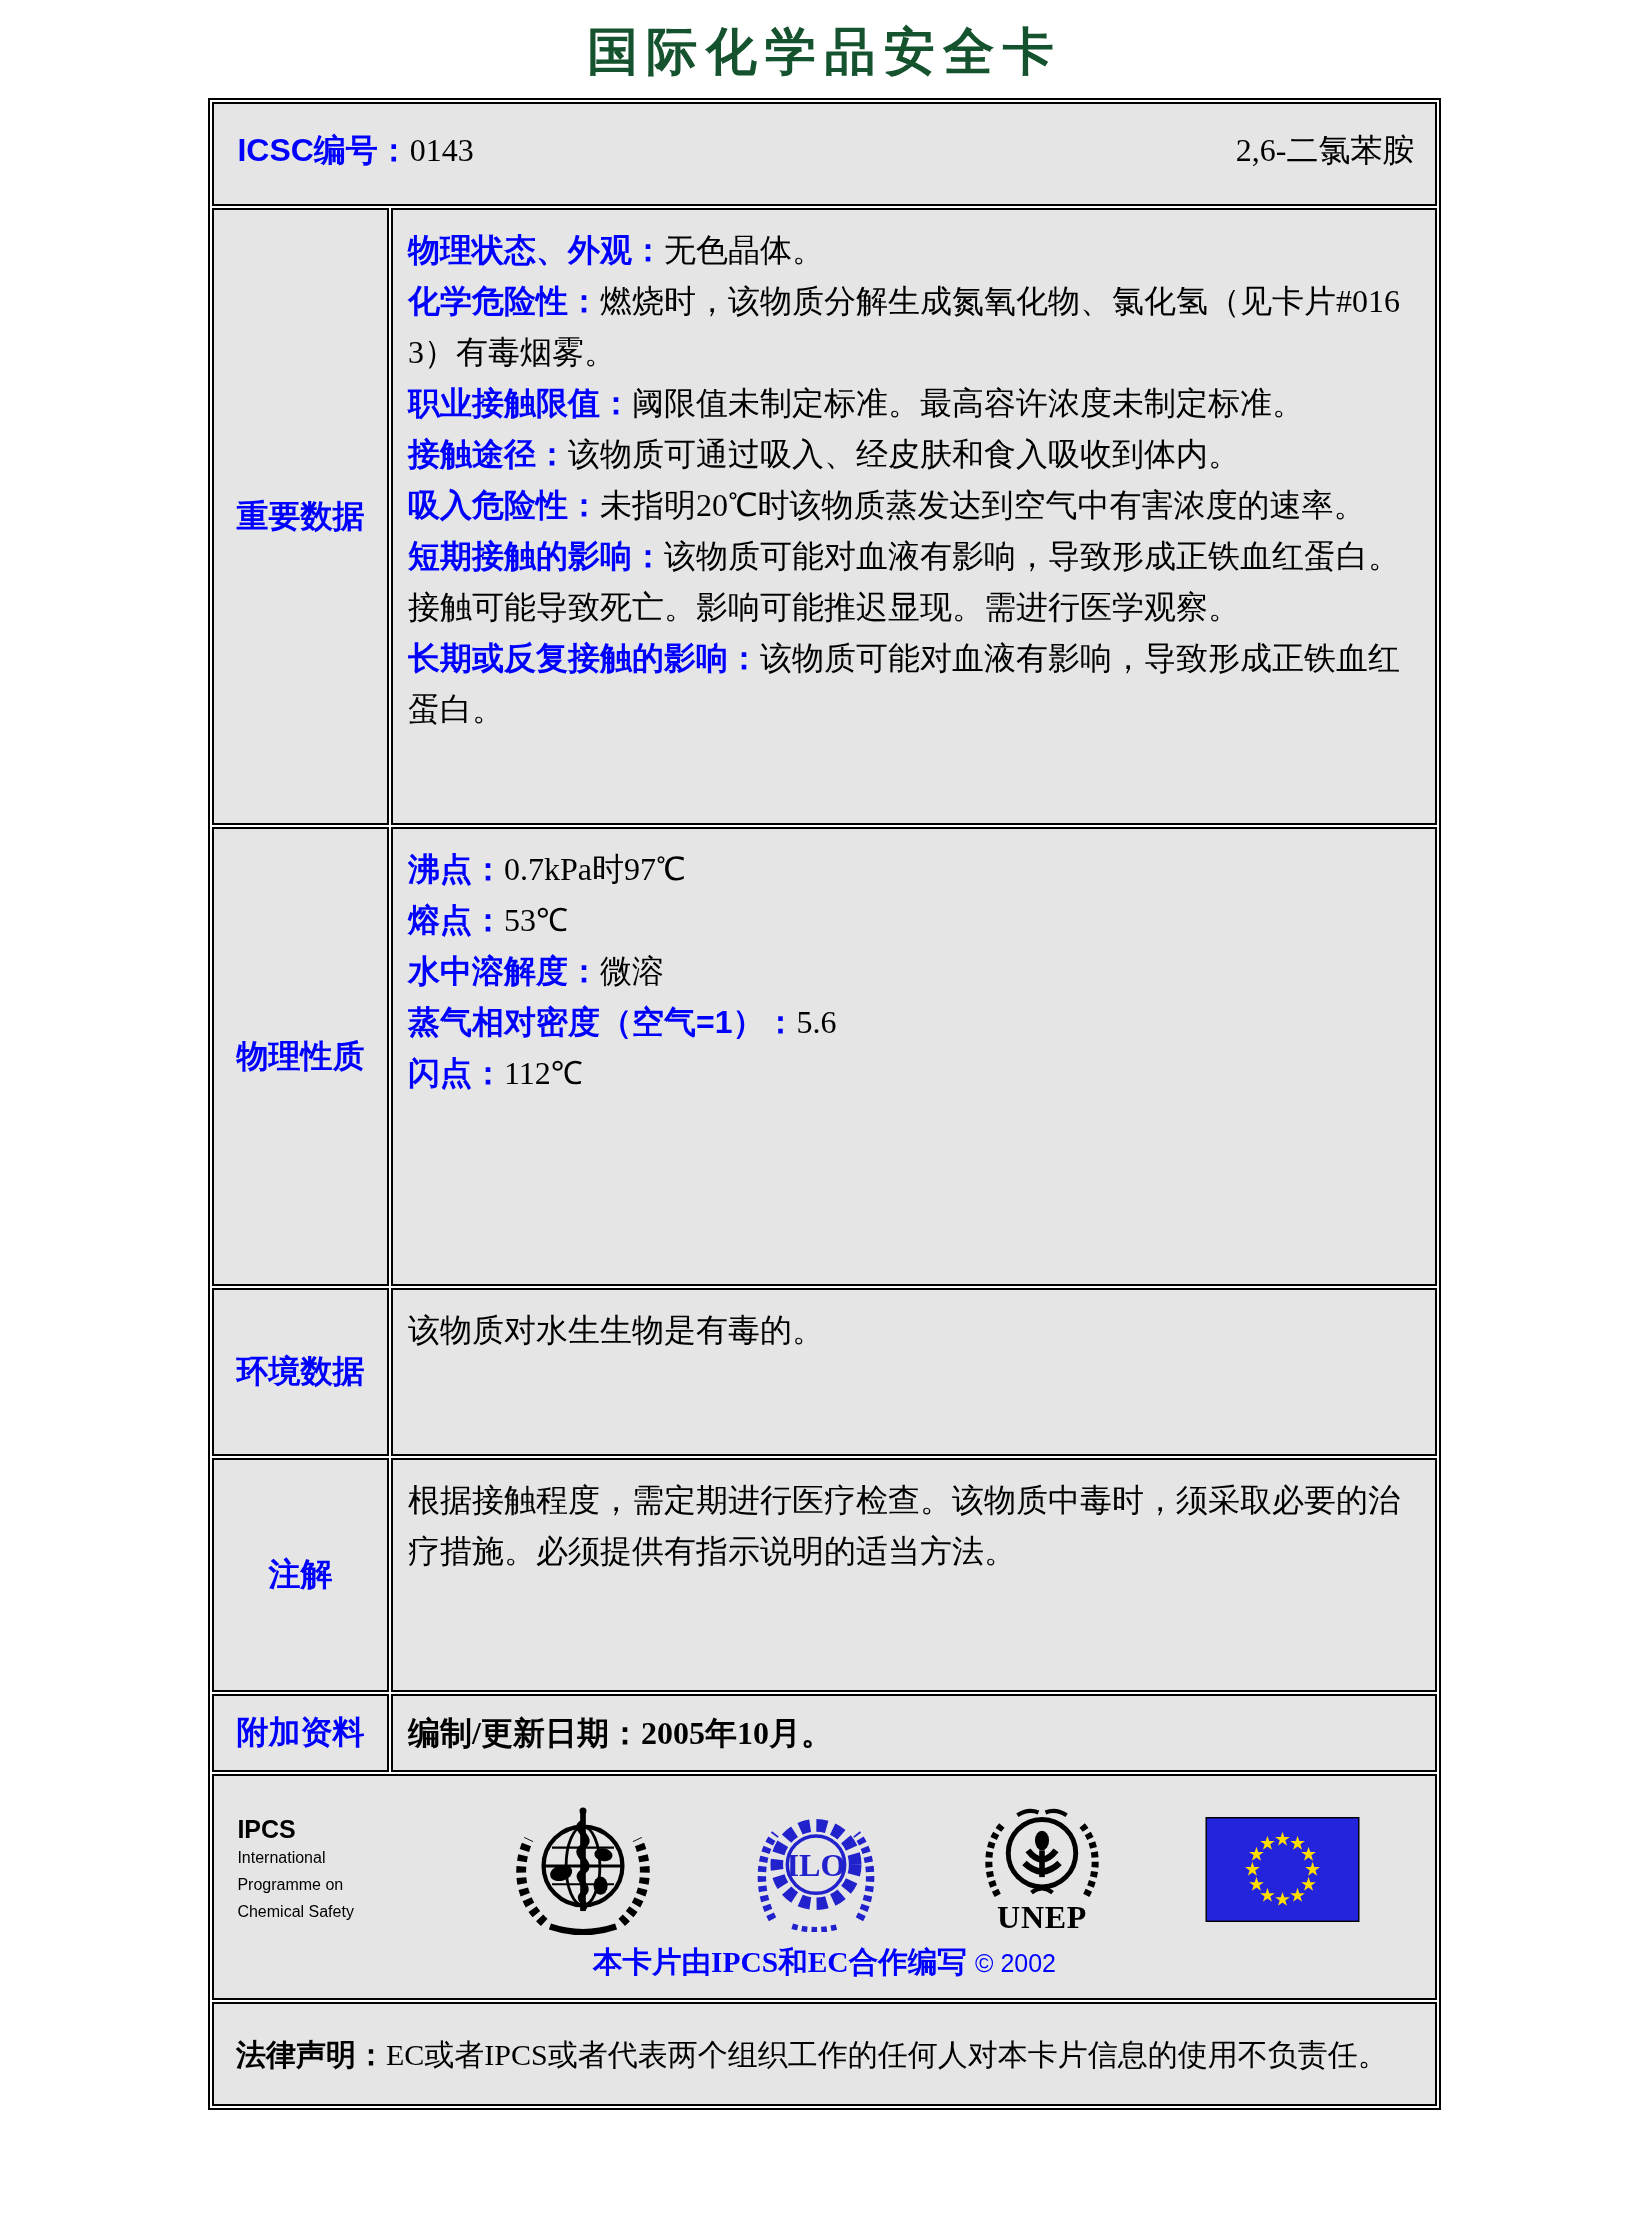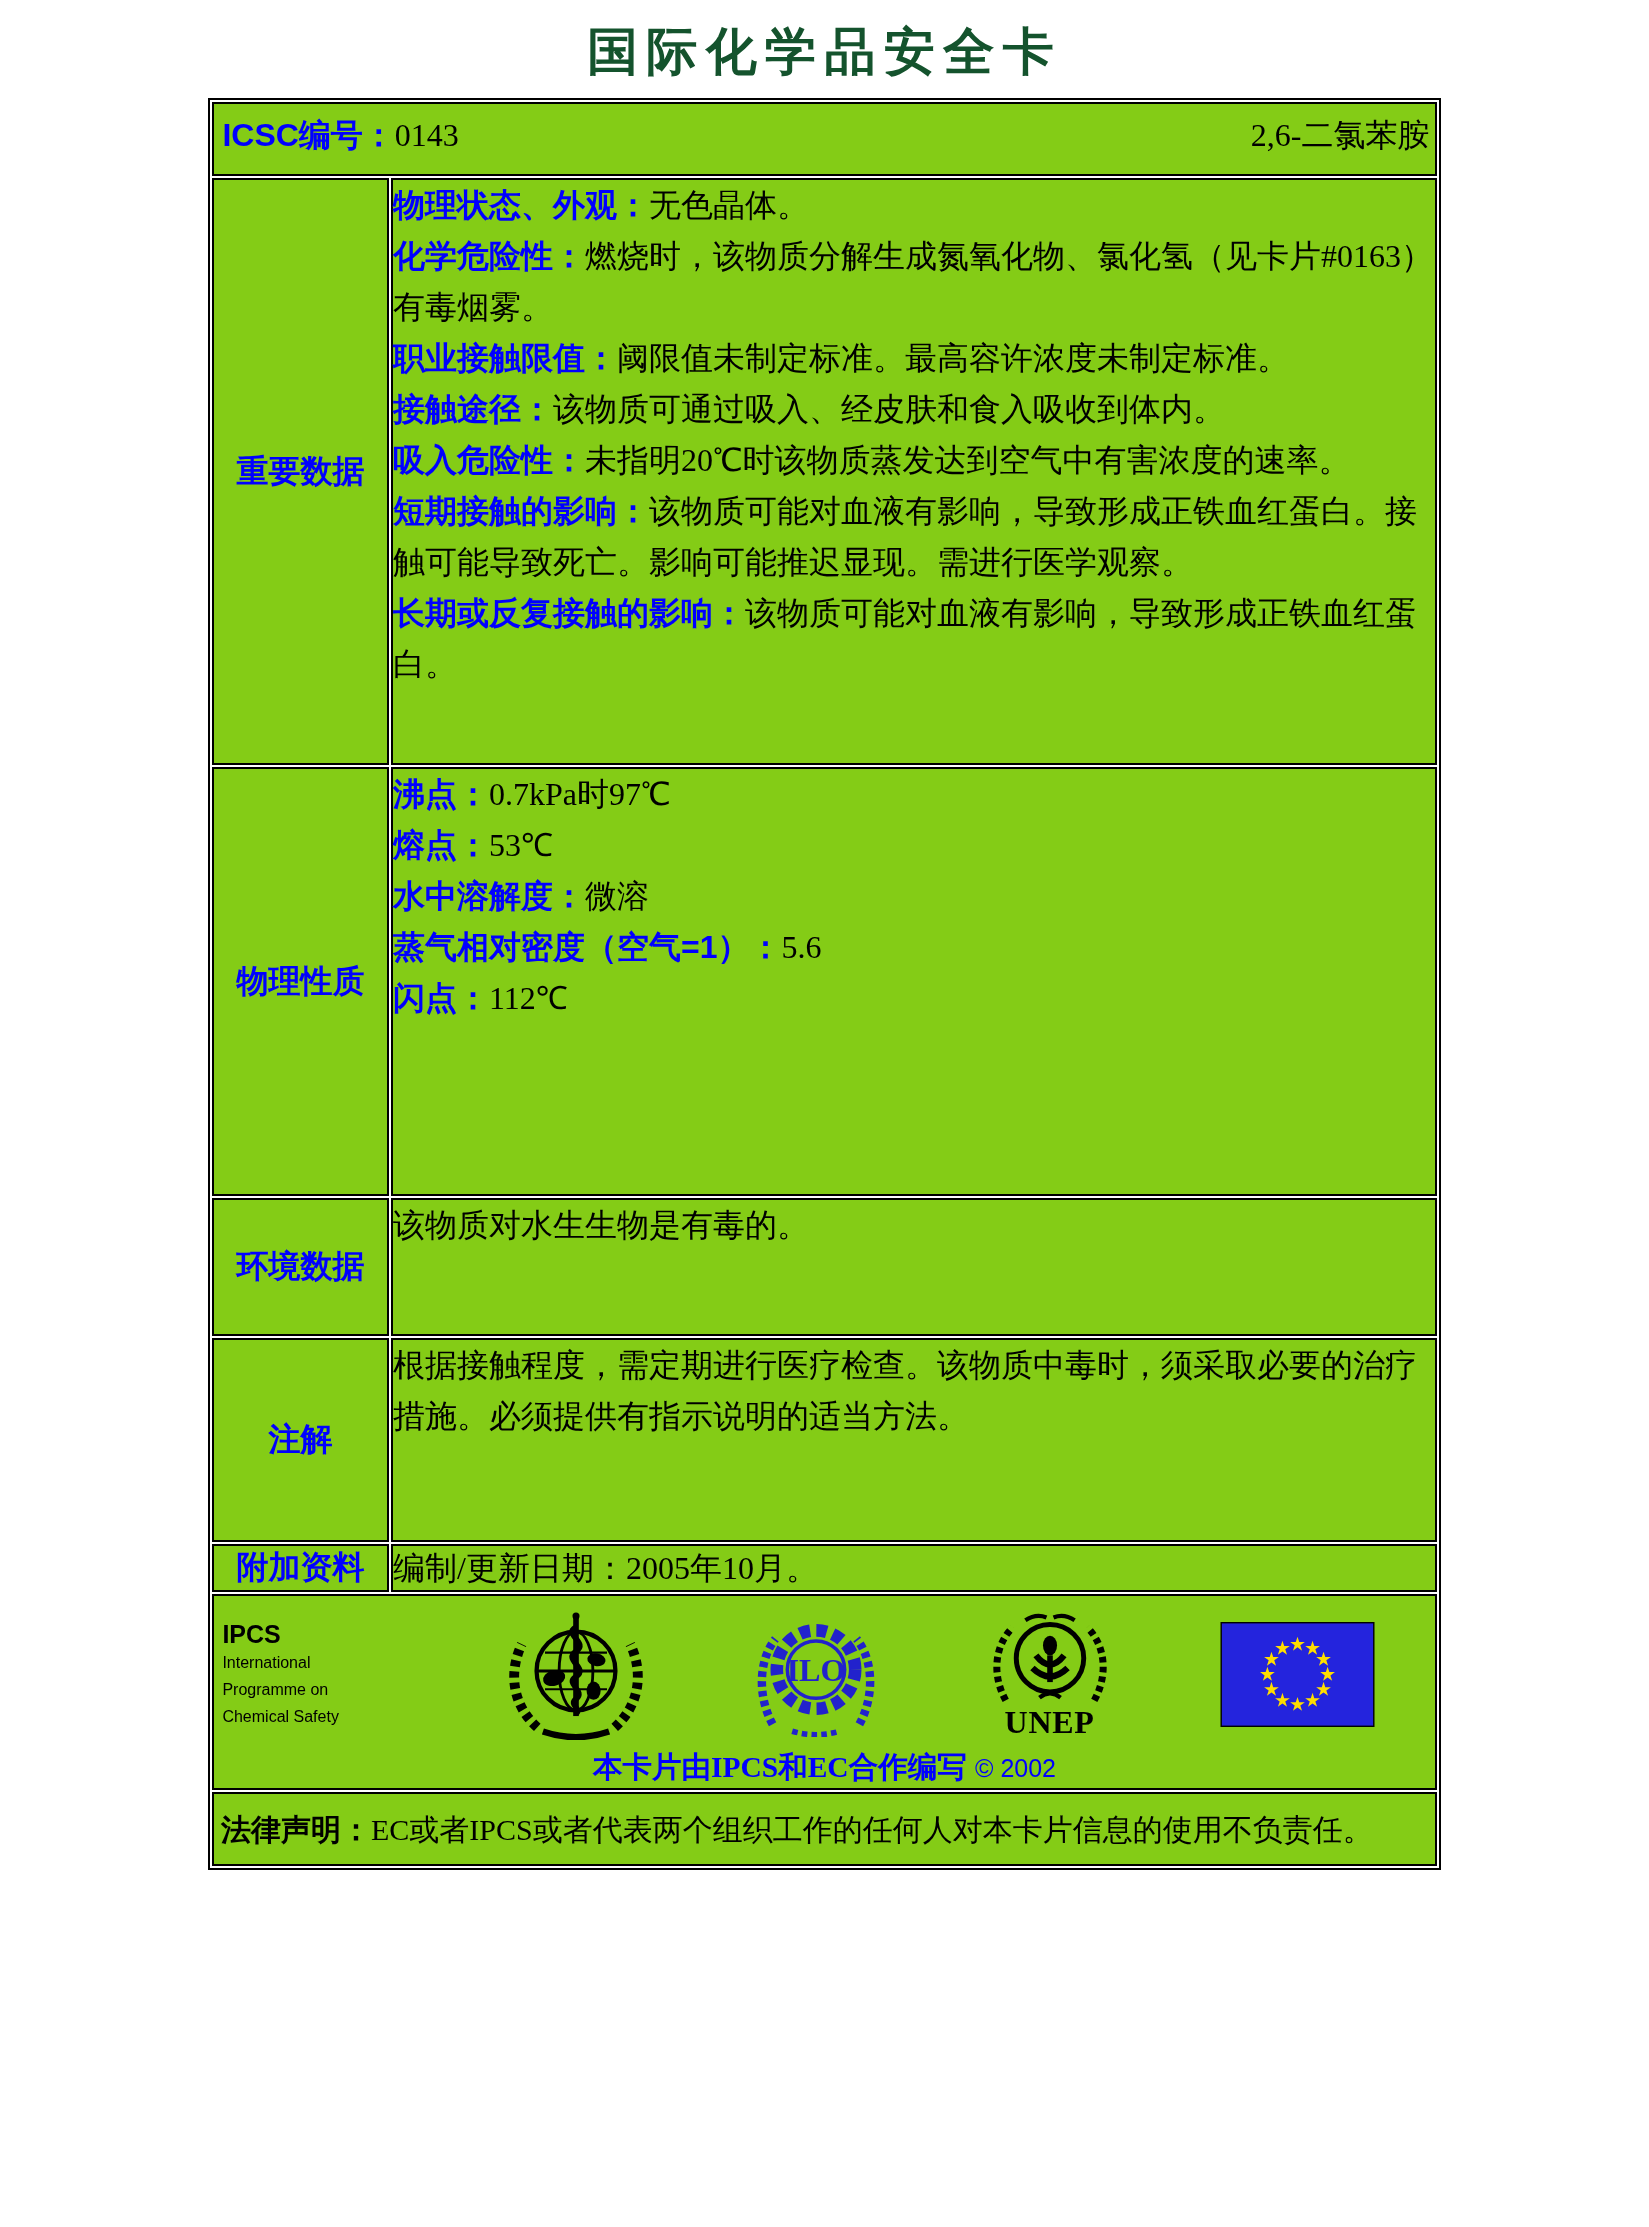--- a/index.html
+++ b/index.html
@@ -27,22 +27,22 @@
     width: 1233px;
     margin: 0 auto;
     border: 2.8px solid #000000;
     border-collapse: separate;
     border-spacing: 2.1px;
     table-layout: fixed;
     background: #ffffff;
   }
   table.card td {
     border: 2.1px solid #000000;
-    background: #84cc16;
-    padding: 0;
+    background: #e5e5e5;
+    padding: 15px;
   }
   col.c-label { width: 177px; }
   
   tr.r-head   > td { height: 70px; }
   tr.r-imp    > td { height: 583px; }
   tr.r-phys   > td { height: 425px; }
   tr.r-env    > td { height: 134px; }
   tr.r-notes  > td { height: 200px; }
   tr.r-add    > td { height: 37px;  }
   tr.r-logos  > td { height: 184px; }
@@ -53,21 +53,21 @@
     vertical-align: middle;
     color: #0000ff;
     font-weight: bold;
     font-size: 32px;
     font-family: "Liberation Sans", sans-serif;
   }
   td.cnt {
     vertical-align: top;
     padding: 7px 9.8px 5.6px 5.6px;
   }
-  td.cnt-mid { vertical-align: middle; }
+  td.cnt-mid { vertical-align: middle; font-weight: bold; }
   .para {
     margin: 0;
     font-size: 32px;
     line-height: 51px;
     word-break: break-all;
   }
   .k {
     color: #0000ff;
     font-weight: bold;
     font-family: "Liberation Sans", sans-serif;

